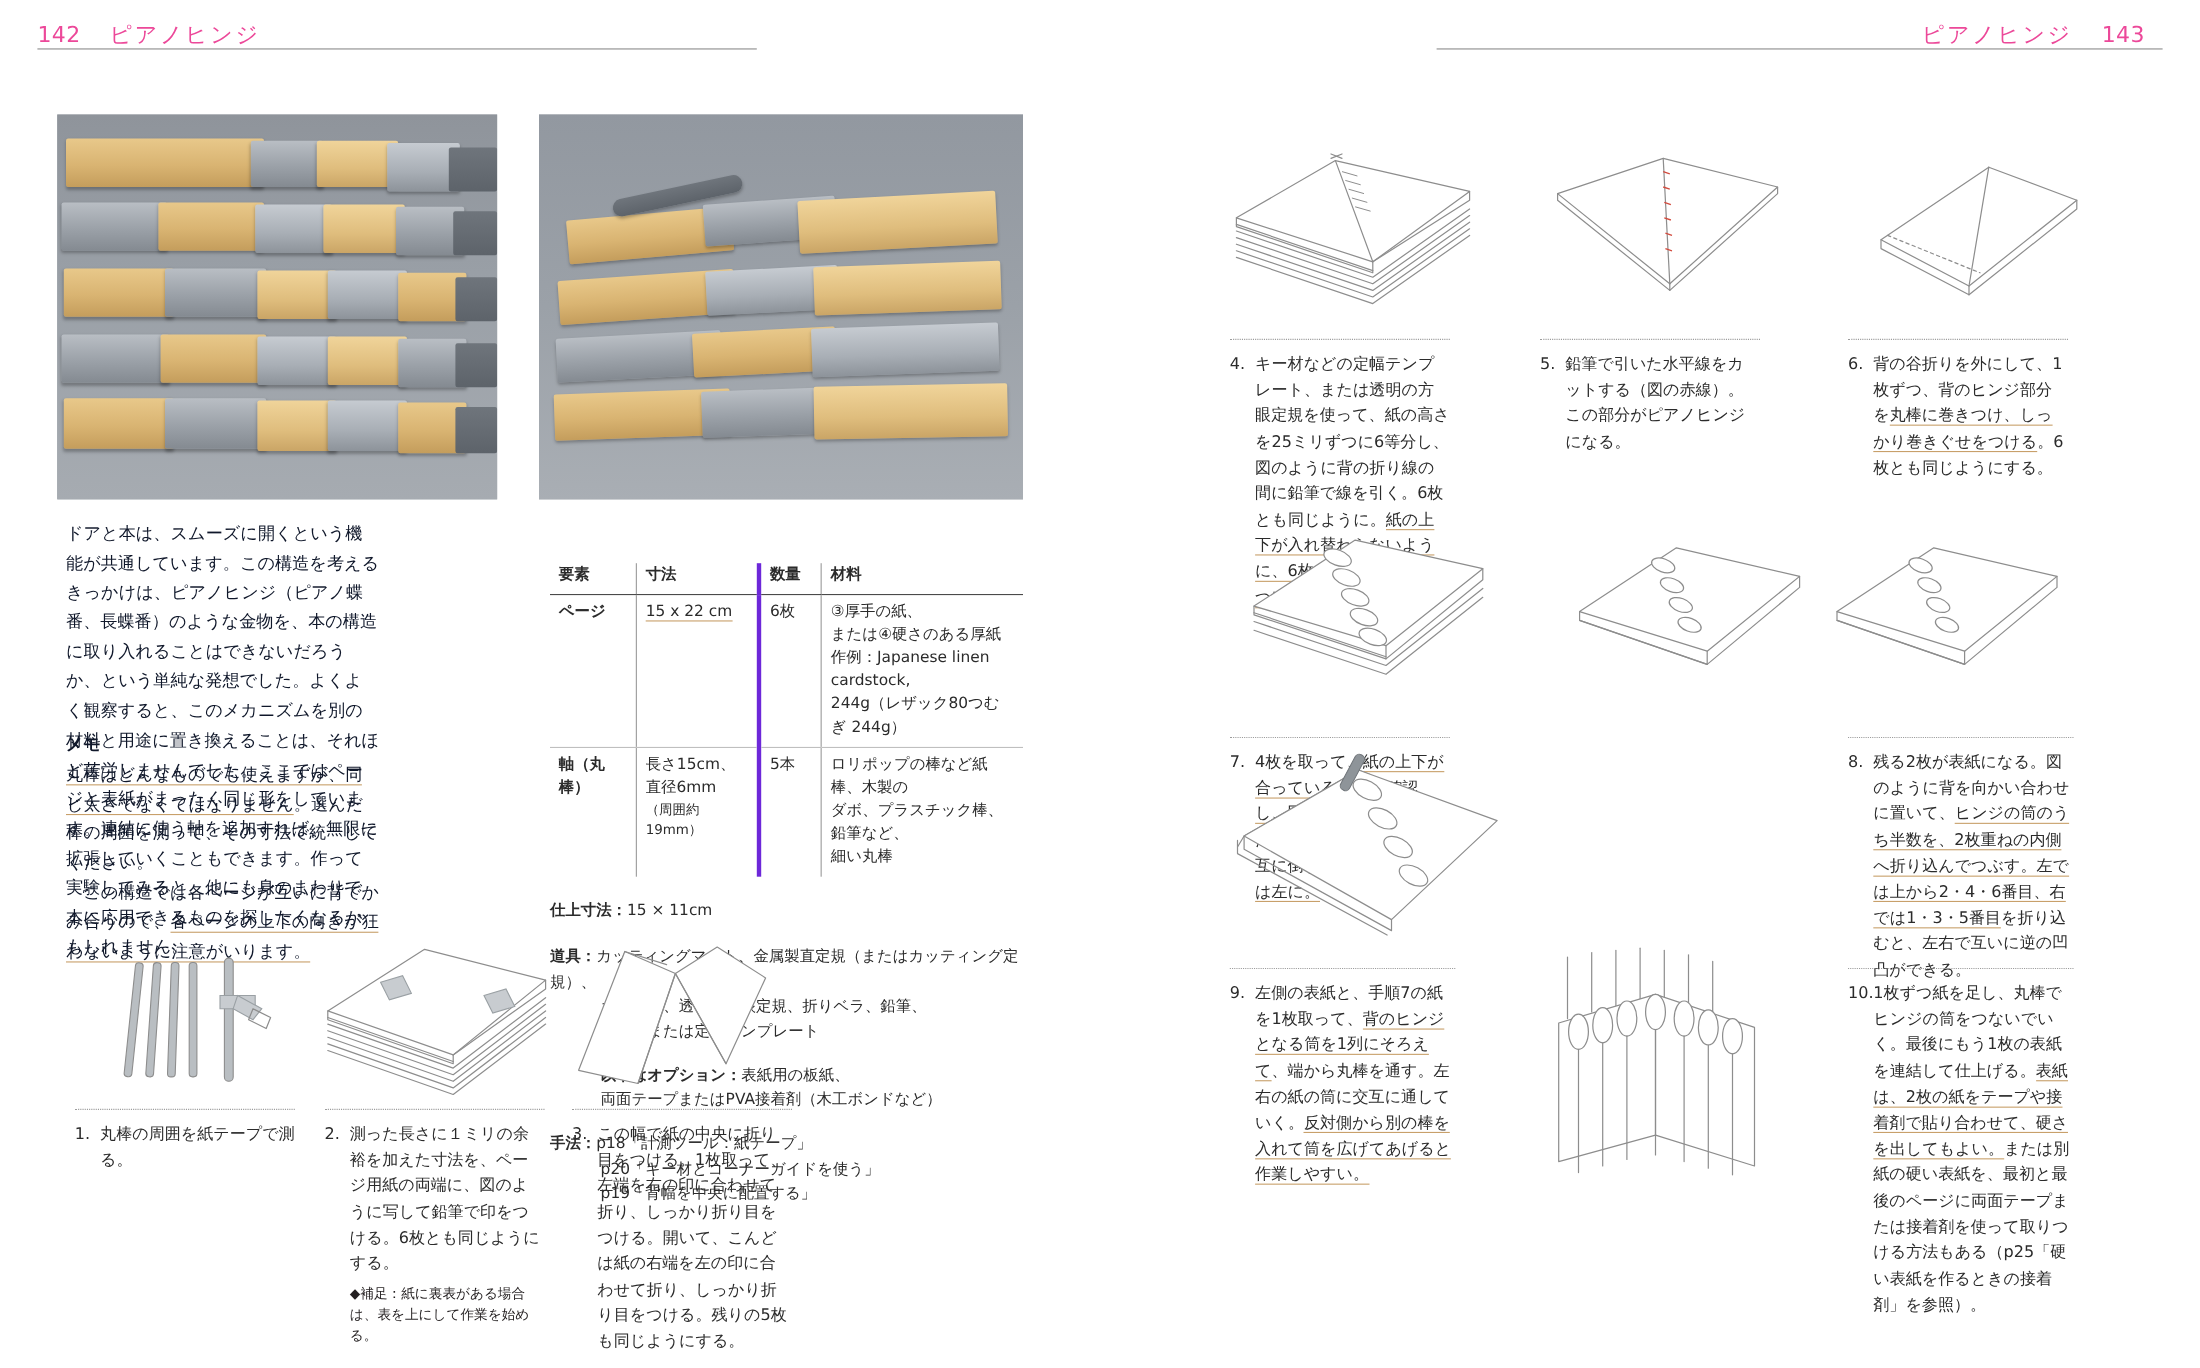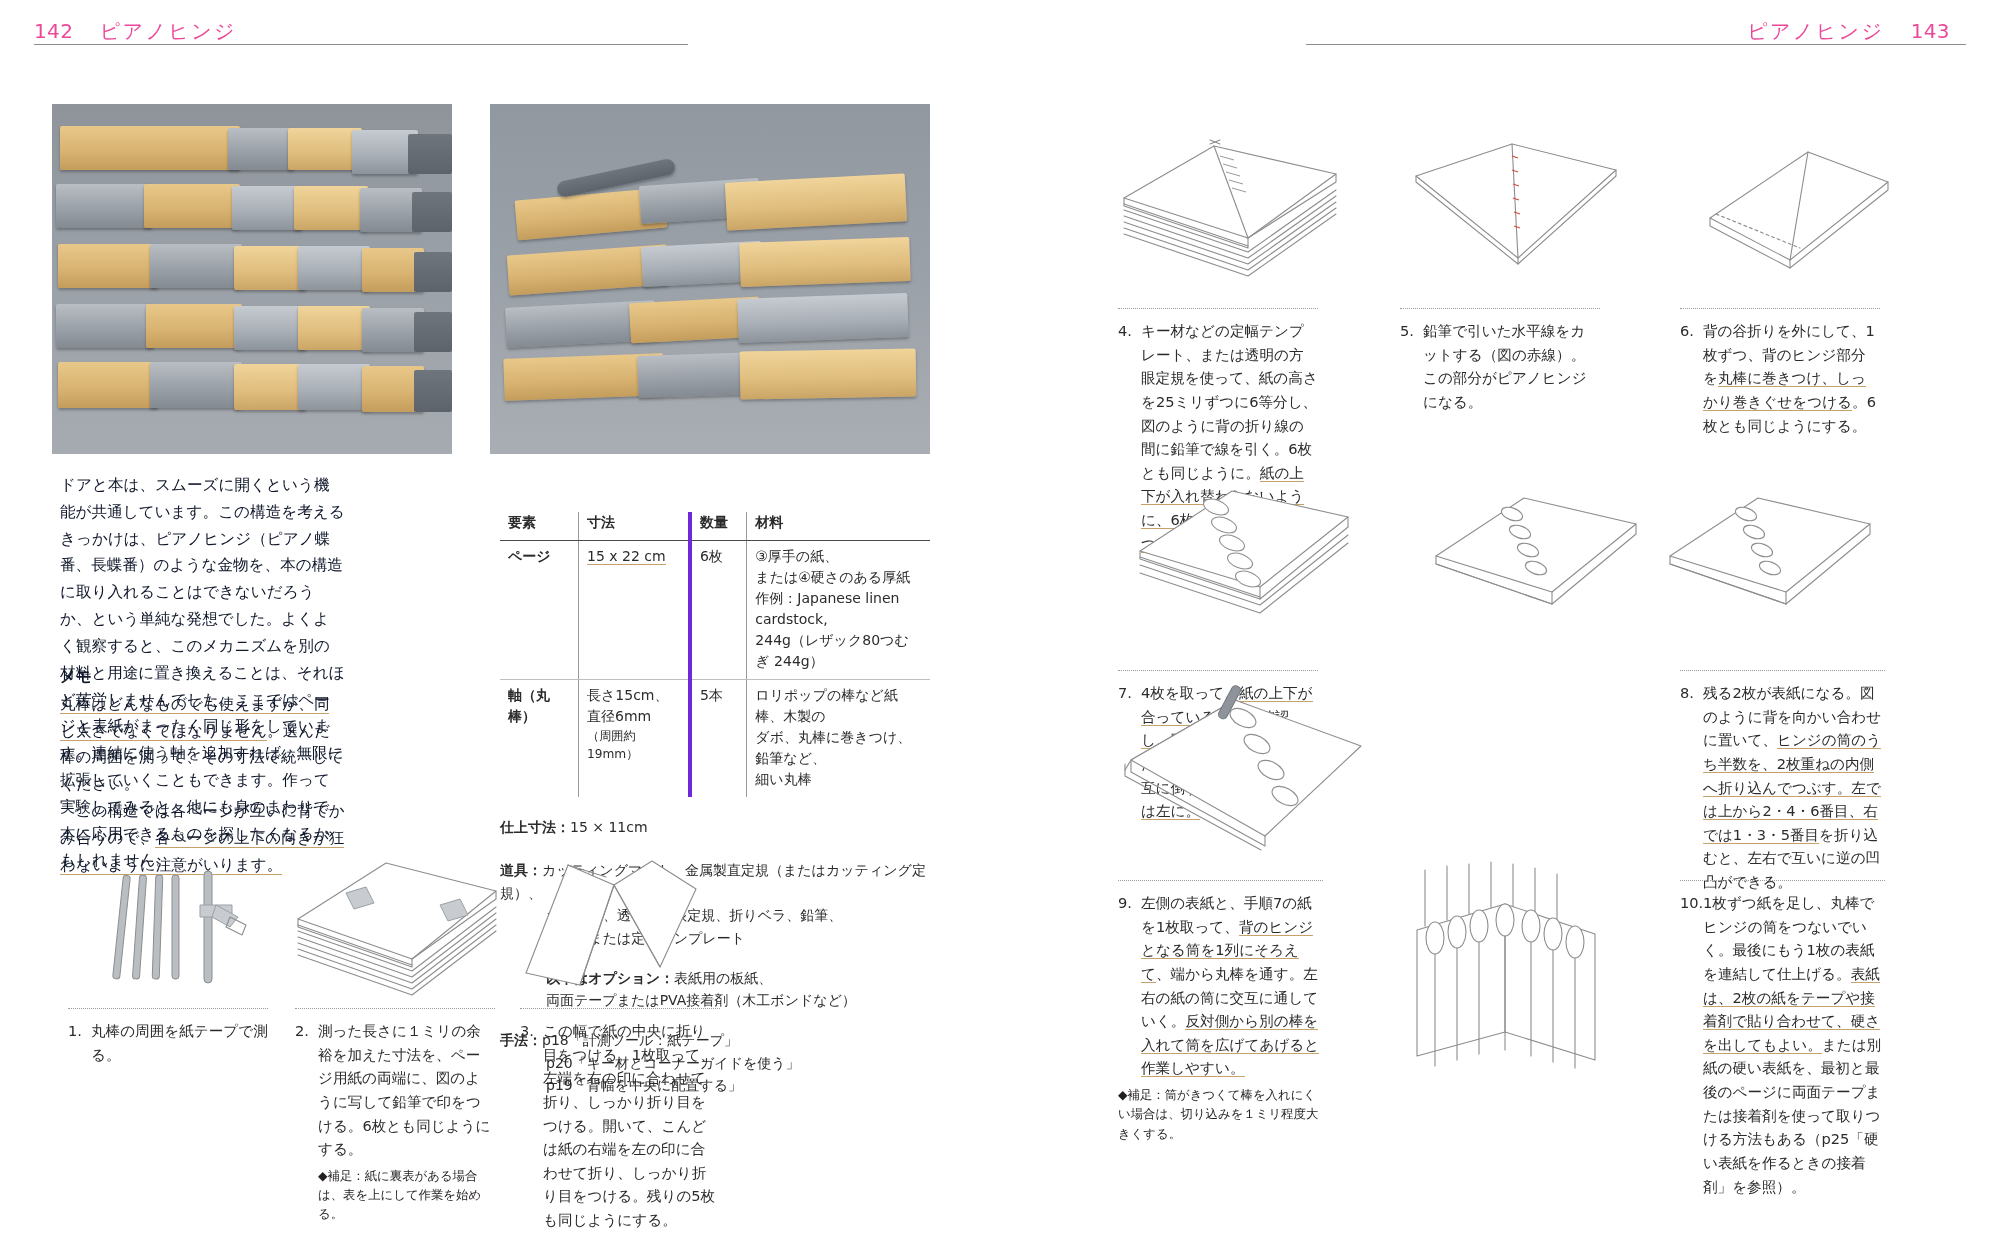--- a/index.html
+++ b/index.html
@@ -192,21 +192,21 @@
         <tr>
           <td class="c0">軸（丸棒）</td>
           <td class="c1">
             <div>長さ15cm、</div>
             <div>直径6mm</div>
             <div class="sm">（周囲約19mm）</div>
           </td>
           <td class="c2">5本</td>
           <td class="c3">
             <div>ロリポップの棒など紙棒、木製の</div>
-            <div>ダボ、丸棒に巻きつけ、鉛筆など、</div>
+            <div>ダボ、プラスチック棒、鉛筆など、</div>
             <div>細い丸棒</div>
           </td>
         </tr>
       </tbody>
     </table>
 
     <div class="finish jp">
       <b>仕上寸法</b><b>：</b><span>15 × 11cm</span>
     </div>
 
@@ -482,21 +482,20 @@
         <path class="ln" d="M180 98 L180 208"></path>
       </g>
     </svg>
   </div>
 
   <div class="stepcol jp" style="left:1118px;top:880px;width:205px;">
     <div class="dots"></div>
     <div class="cap">
       <span class="n">9.</span><span>左側の表紙と、手順7の紙を1枚取って、</span><span class="u">背のヒンジとなる筒を1列にそろえて</span><span>、端から丸棒を通す。左右の紙の筒に交互に通していく。</span><span class="u">反対側から別の棒を入れて筒を広げてあげると作業しやすい。</span>
     </div>
-    <div class="note" style="padding-left:0;">◆補足：筒がきつくて棒を入れにくい場合は、切り込みを１ミリ程度大きくする。</div>
   </div>
 
   <div class="stepcol jp" style="left:1680px;top:880px;width:205px;">
     <div class="dots"></div>
     <div class="cap">
       <span class="n">10.</span><span>1枚ずつ紙を足し、丸棒でヒンジの筒をつないでいく。最後にもう1枚の表紙を連結して仕上げる。</span><span class="u">表紙は、2枚の紙をテープや接着剤で貼り合わせて、硬さを出してもよい。</span><span>または別紙の硬い表紙を、最初と最後のページに両面テープまたは接着剤を使って取りつける方法もある（p25「硬い表紙を作るときの接着剤」を参照）。</span>
     </div>
   </div>
 
 </div>

